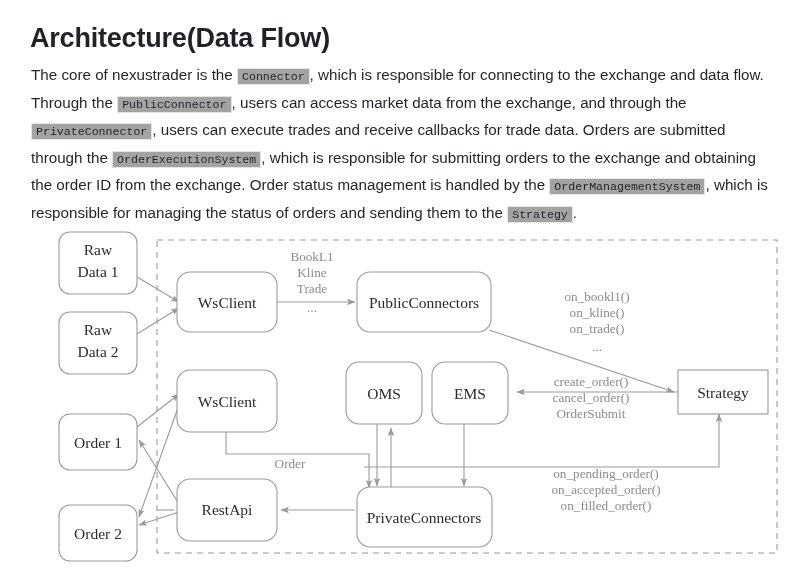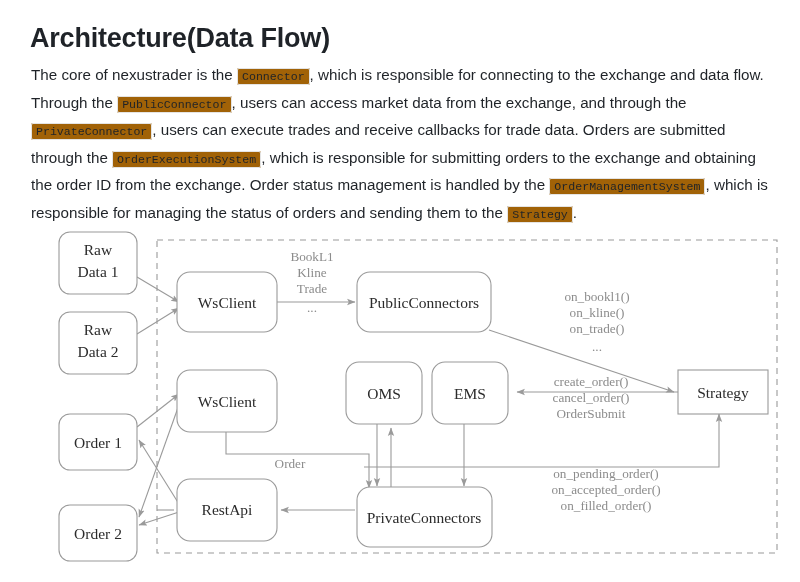--- a/index.html
+++ b/index.html
@@ -38,21 +38,21 @@
     width: 740px;
     font-size: 15.2px;
     line-height: 25.5px;
     color: #1f2328;
     font-family: "Liberation Sans", sans-serif;
     text-align: left;
   }
   code.inline {
     font-family: "Liberation Mono", "DejaVu Sans Mono", monospace;
     font-size: 11.6px;
-    background: #a16207;
+    background: #a3a3a3;
     border: 1px solid #e4e4e4;
     border-radius: 2px;
     padding: 1px 4px 1px 4px;
     color: #1f2328;
     white-space: nowrap;
   }
   .diagram-wrap {
     position: absolute;
     left: 0;
     top: 222px;

